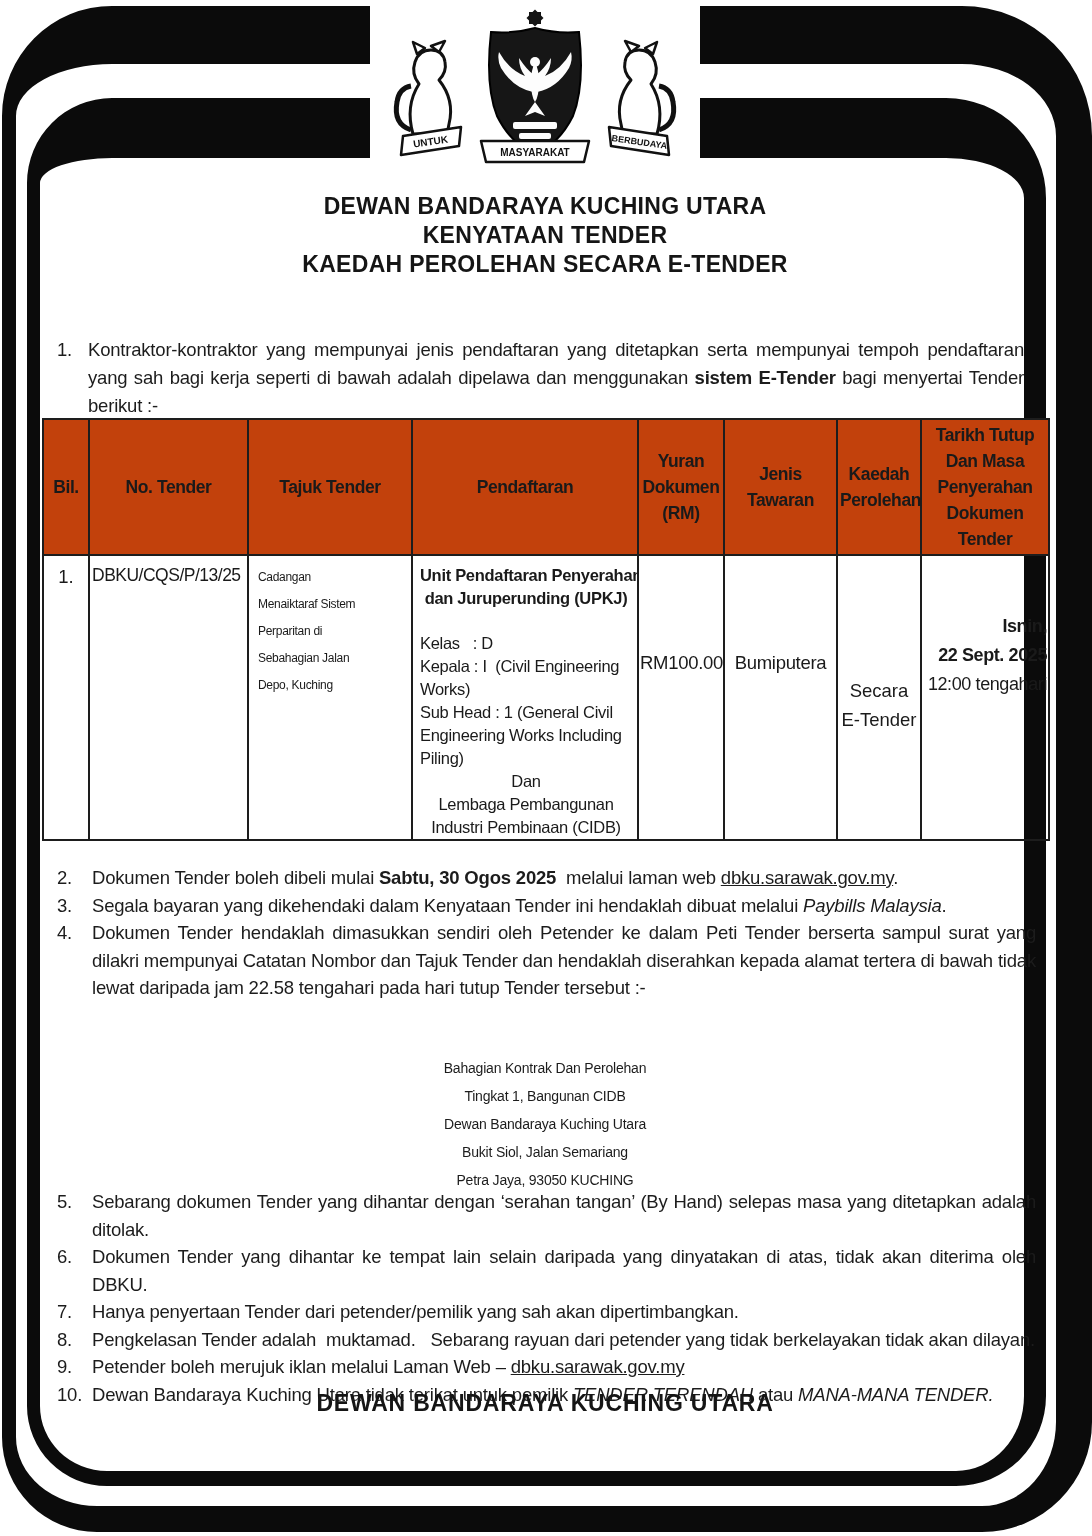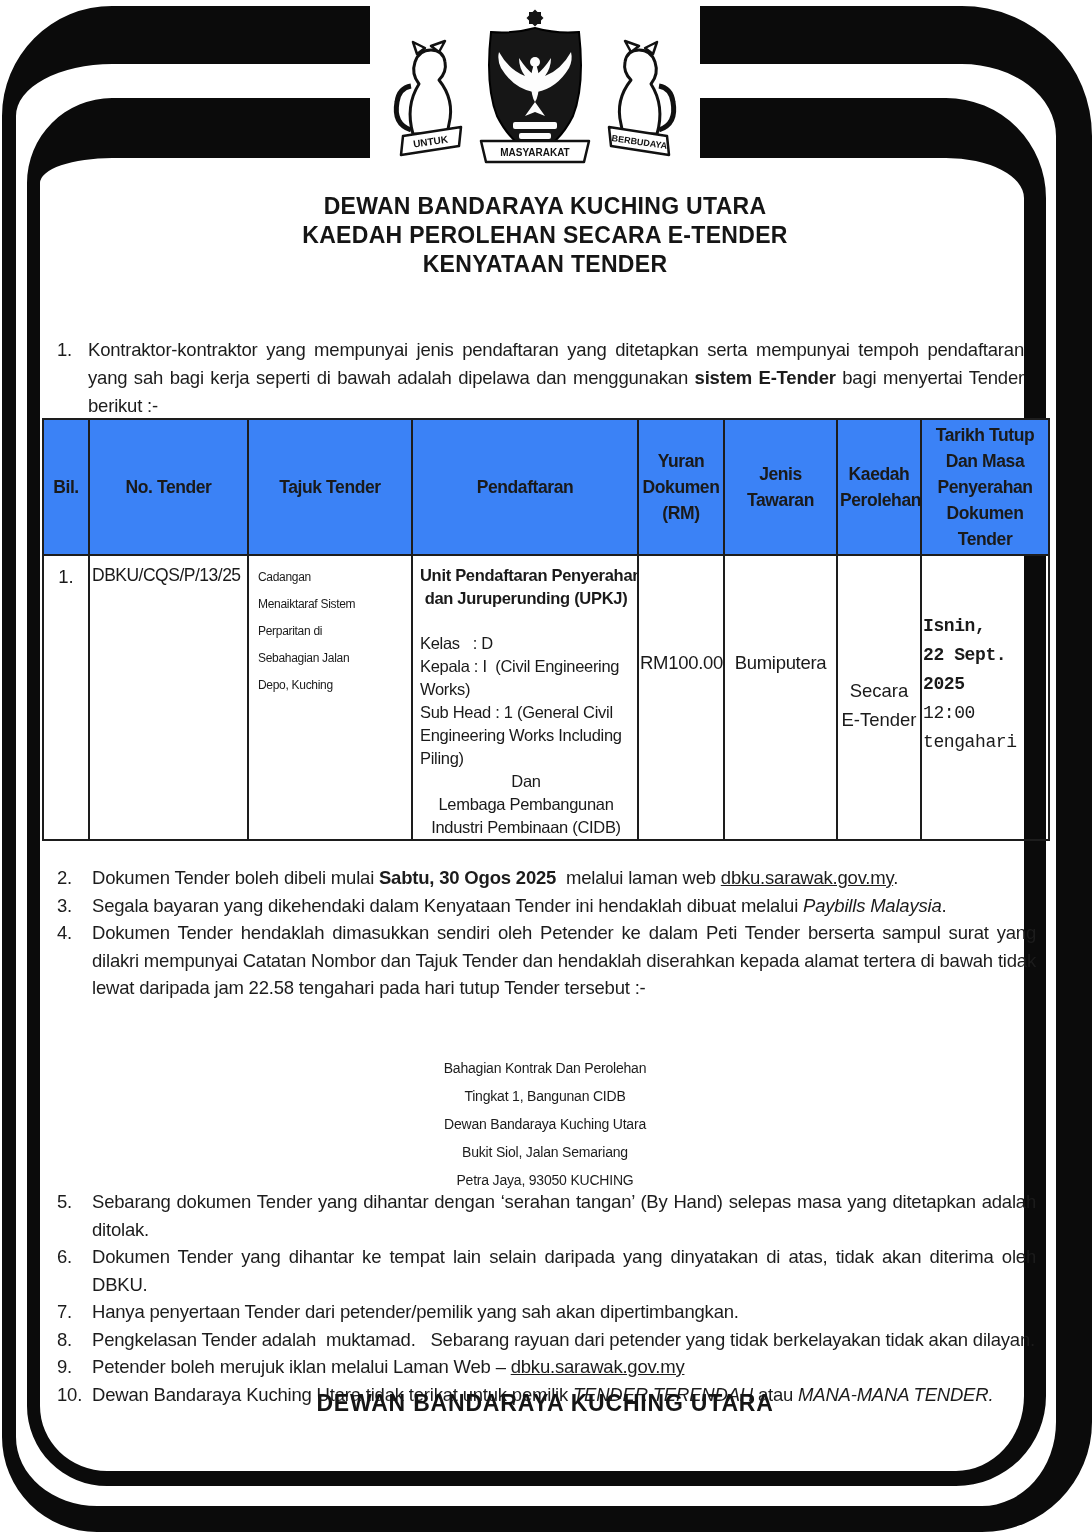--- a/index.html
+++ b/index.html
@@ -51,35 +51,35 @@
   
   table.tender{
     position:absolute;top:418px;left:0;width:1006px;
     border-collapse:collapse;table-layout:fixed;
     font-size:18.5px;color:#1a1a1a;
   }
   table.tender,table.tender th,table.tender td{border:2px solid #1d1d1d;}
   table.tender thead tr{height:133px;}
   table.tender tbody tr{height:285px;}
   th{
-    background:#3b82f6;font-weight:bold;font-size:17.5px;line-height:26px;
+    background:#c2410c;font-weight:bold;font-size:17.5px;line-height:26px;
     letter-spacing:-0.4px;vertical-align:middle;text-align:center;padding:2px;
   }
   td{overflow:hidden;}
   .c-bil{vertical-align:top;text-align:center;padding-top:10px;}
   .c-no{vertical-align:top;padding:9px 1px 0 2px;font-size:17.5px;letter-spacing:-0.5px;white-space:nowrap;margin-left:22px;}
   .c-tajuk{vertical-align:top;padding:8px 4px 0 9px;font-size:12px;letter-spacing:-0.3px;line-height:27px;}
   .c-pend{vertical-align:top;padding:8px 5px 0 7px;font-size:16.5px;letter-spacing:-0.3px;line-height:23px;}
   .pend-title{font-weight:bold;text-align:center;white-space:nowrap;}
   .pend-gap{height:22px;}
   .pend-line{white-space:pre;}
   .pend-center{text-align:center;}
   .c-yuran,.c-jenis{vertical-align:top;padding-top:96px;text-align:center;letter-spacing:-0.3px;}
   .c-kaedah{vertical-align:top;padding-top:120px;text-align:center;line-height:29px;border-radius:13px;}
-  .c-tarikh{vertical-align:top;padding:56px 1px 0 1px;text-align:left;font-size:18px;letter-spacing:-0.4px;line-height:29px;font-family:Liberation Mono, monospace;}
+  .c-tarikh{vertical-align:top;padding:56px 1px 0 1px;text-align:right;font-size:18px;letter-spacing:-0.4px;line-height:29px;}
   .bold-line{font-weight:bold;}
 
   
   .notes-a{
     position:absolute;top:864px;left:0;width:100%;
     font-size:18.5px;line-height:27.5px;letter-spacing:-0.2px;
     padding-left:15px;padding-right:12px;box-sizing:border-box;
   }
   .notes-b{
     position:absolute;top:1188px;left:0;width:100%;
@@ -153,22 +153,22 @@
       <text class="crest-text" x="46" y="141" font-size="10" text-anchor="middle" transform="rotate(-8 46 141)">UNTUK</text>
       <text class="crest-text" x="150" y="152" font-size="10" text-anchor="middle">MASYARAKAT</text>
       <text class="crest-text" x="254" y="141" font-size="9" text-anchor="middle" transform="rotate(8 254 141)">BERBUDAYA</text>
     </svg>
   </div>
 
   <div class="content">
 
     <div class="doc-title">
       <div>DEWAN BANDARAYA KUCHING UTARA</div>
+      <div>KENYATAAN TENDER</div>
       <div>KAEDAH PEROLEHAN SECARA E-TENDER</div>
-      <div>KENYATAAN TENDER</div>
     </div>
 
     <div class="para intro">
       <span class="num">1.</span>
       <span class="txt"><span>Kontraktor-kontraktor yang mempunyai jenis pendaftaran yang ditetapkan serta mempunyai tempoh pendaftaran yang sah bagi kerja seperti di bawah adalah dipelawa dan menggunakan </span><span class="bd">sistem E-Tender</span><span> bagi menyertai Tender berikut :-</span></span>
     </div>
 
     <table class="tender">
       <colgroup>
         <col style="width:46px">

